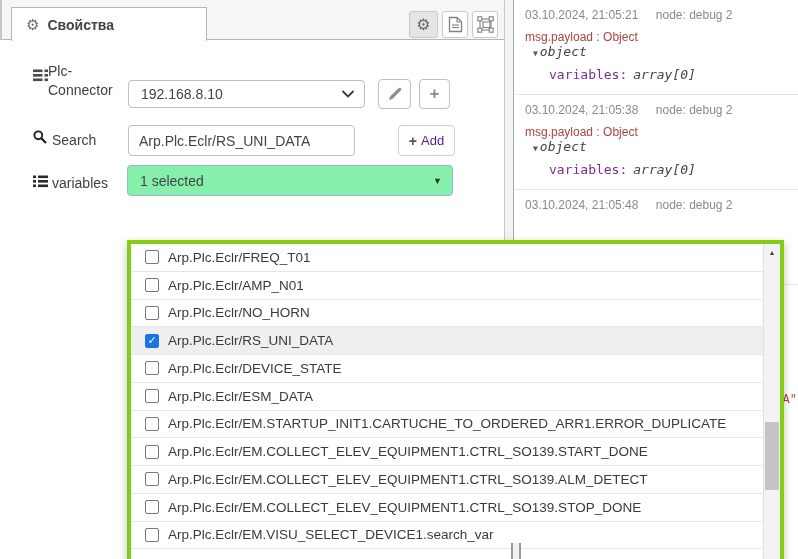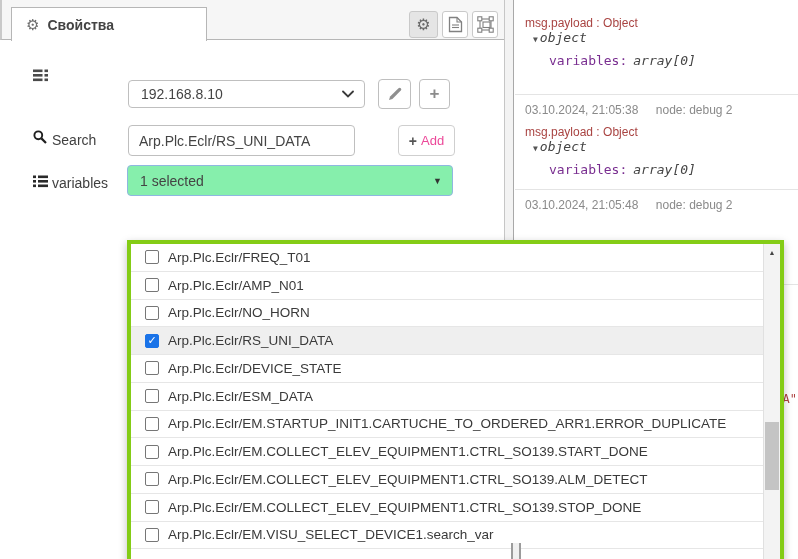--- a/index.html
+++ b/index.html
@@ -38,21 +38,21 @@
 
   .row2-icon { left:33px; top:130px; }
   .row2-lbl  { left:52px; top:132px; }
   .inp { left:128px; top:125px; width:227px; height:31px; border:1px solid #bfbfbf;
          border-radius:4px; padding:0 10px; font-size:14px; color:#444;
          font-family:"Liberation Sans", sans-serif; }
   .btn-add { left:398px; top:125px; width:57px; height:31px; border:1px solid #cfcfcf;
              border-radius:4px; background:#fff; display:flex; align-items:center;
              justify-content:center; gap:4px; font-size:13px; }
   .btn-add .plus { color:#555; font-weight:bold; font-size:14px; }
-  .btn-add .txt  { color:#ec4899; }
+  .btn-add .txt  { color:#4c1d95; }
 
   .row3-icon { left:33px; top:174px; }
   .row3-lbl  { left:52px; top:175px; }
   .sel2 { left:127px; top:165px; width:326px; height:31px; border:1px solid #8fb7e0;
           border-radius:4px; background:#86efac; display:flex; align-items:center;
           padding:0 26px 0 12px; font-size:14px; color:#444; cursor:pointer; }
   .sel2 .caret { position:absolute; right:10px; top:10px; font-size:9px; color:#333; }
 
   
   .dropdown { left:127px; top:200px; width:657px; height:335px; background:#fff;
@@ -102,20 +102,24 @@
   .dbg-scrollnub { left:511px; top:543px; width:10px; height:16px; background:#f0f0f0;
                    border-left:2px solid #9b9b9b; border-right:2px solid #9b9b9b; z-index:12; }
 </style>
 </head>
 <body>
 
 <div class="abs strip"></div>
 <div class="abs debug">
 
   <div class="dbg-entry">
+    <div class="meta">
+      <span>03.10.2024, 21:05:21</span>
+      <span class="node">node: debug 2</span>
+    </div>
     <div class="path">msg.payload : Object</div>
     <div class="objline">
       <span class="tri">▼</span><span class="obj">object</span>
     </div>
     <div class="kvline">
       <span class="key">variables:</span><span class="val">array[0]</span>
     </div>
   </div>
 
   <div class="dbg-entry">
@@ -179,20 +183,21 @@
   <div class="abs row1-icon">
     <svg width="15" height="13" viewBox="0 0 15 13" fill="#4a4a4a">
       <rect x="0" y="0.5" width="9.5" height="2.6"></rect>
         <rect x="11.5" y="0.5" width="3.5" height="2.6"></rect>
       <rect x="0" y="5" width="9.5" height="2.6"></rect>
         <rect x="11.5" y="5" width="3.5" height="2.6"></rect>
       <rect x="0" y="9.5" width="9.5" height="2.6"></rect>
         <rect x="11.5" y="9.5" width="3.5" height="2.6"></rect>
     </svg>
   </div>
+  <div class="abs lbl row1-lbl">Plc-Connector</div>
   <div class="abs sel1">
     <span>192.168.8.10</span>
     <svg width="12" height="8" viewBox="0 0 12 8">
       <path d="M1 1.5 L6 6.5 L11 1.5" fill="none" stroke="#3a3a3a" stroke-width="1.8" stroke-linecap="round"></path>
     </svg>
   </div>
   <div class="abs mini-btn btn-pencil">
     <svg width="14" height="14" viewBox="0 0 14 14">
       <path d="M1 13 L2.1 9.6 L10.5 1.2 A1.2 1.2 0 0 1 12.8 3.5 L4.4 11.9 Z" fill="#8f8f8f"></path>
     </svg>

